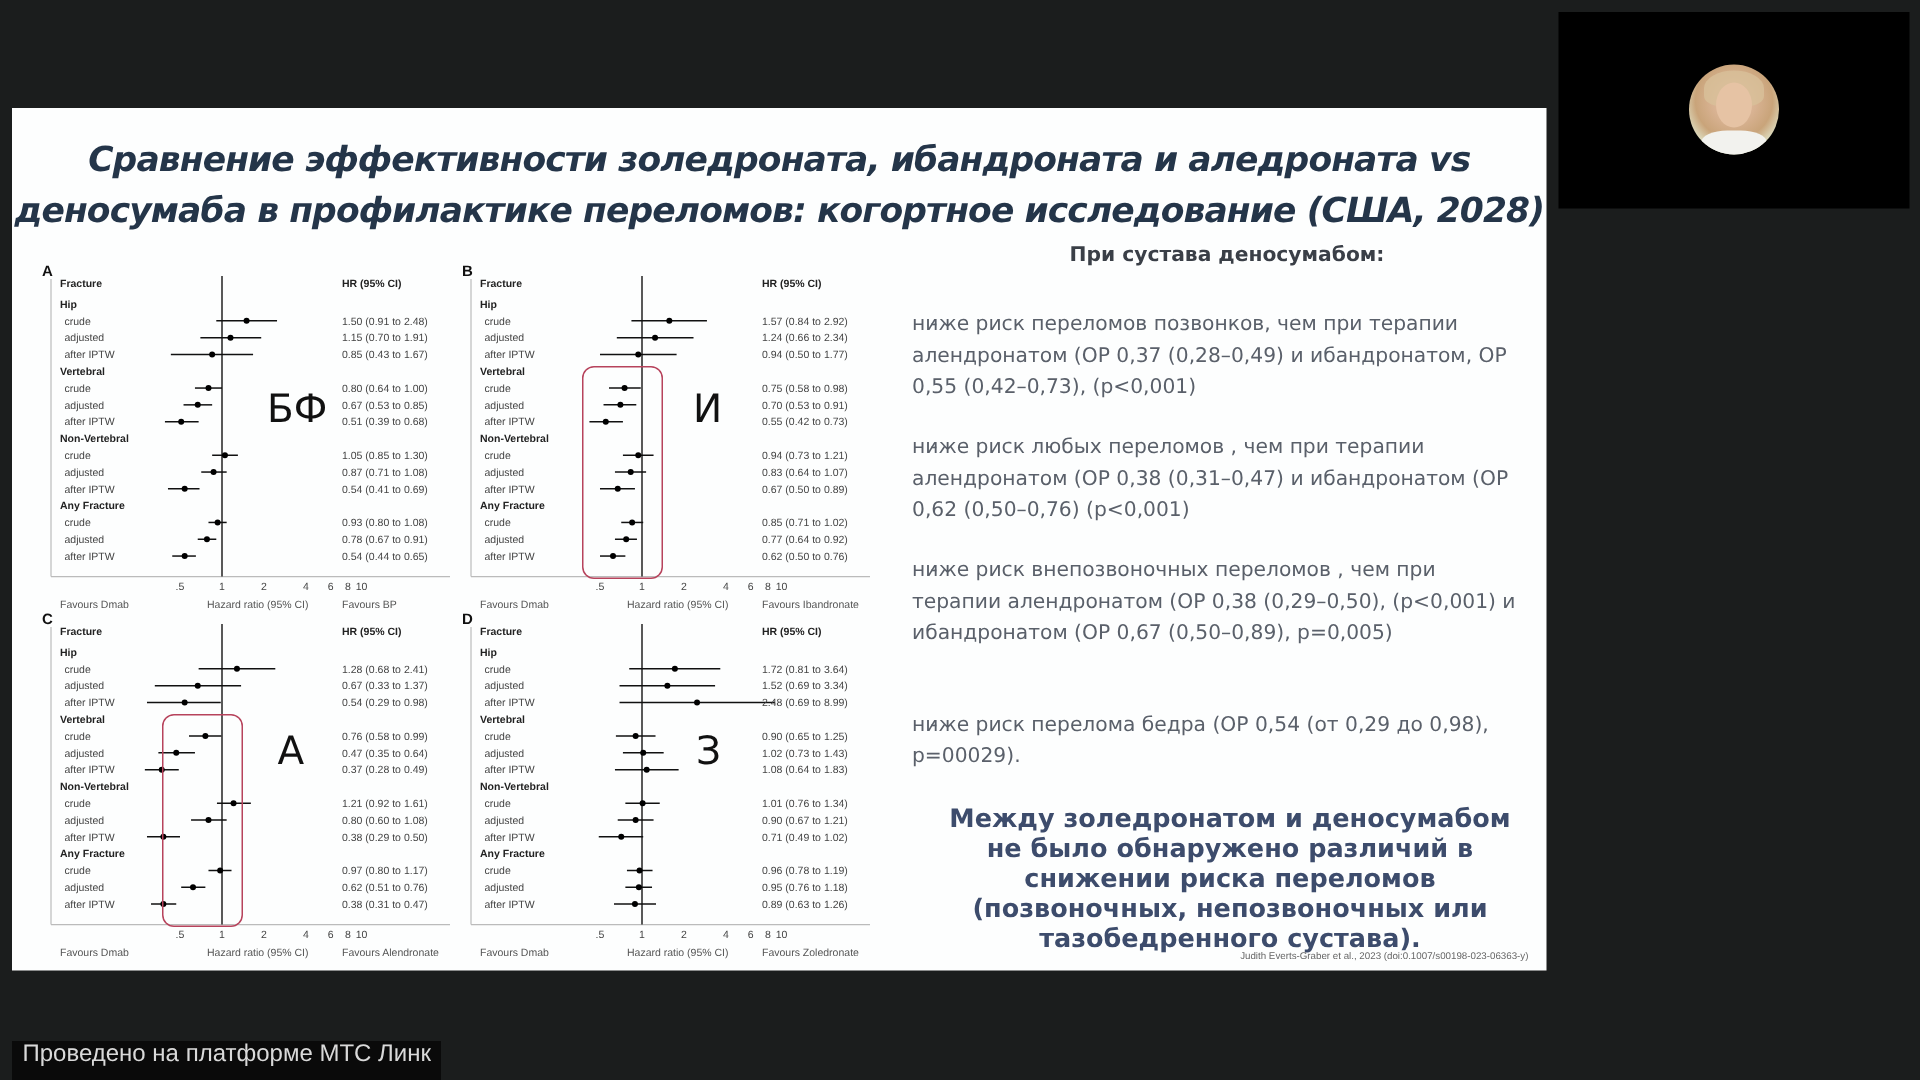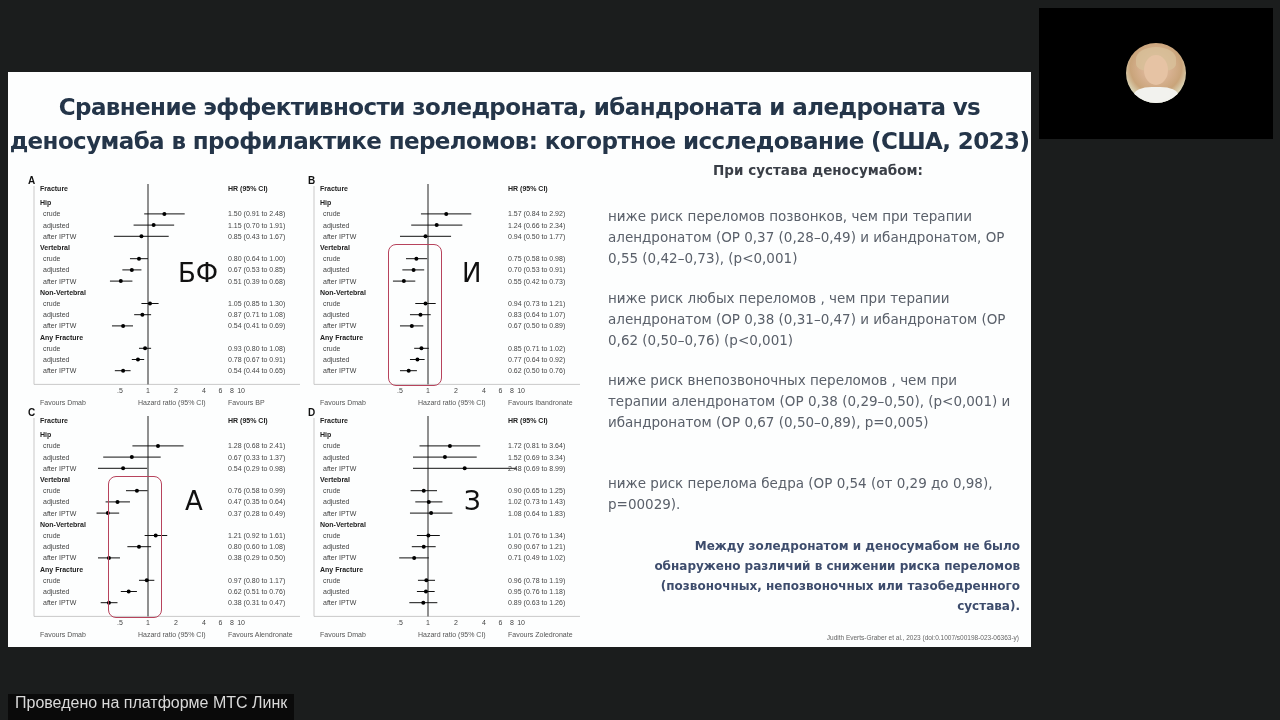--- a/index.html
+++ b/index.html
@@ -1,61 +1,61 @@
 <!DOCTYPE html>
 <html><head>
 <meta charset="utf-8">
 <style>
   * { box-sizing: border-box; margin: 0; padding: 0; }
   html, body { width: 1280px; height: 720px; overflow: hidden; background: #1b1d1d; font-family: "Liberation Sans", sans-serif; }
   #stage { position: relative; width: 1280px; height: 720px; background: #1b1d1d; }
 
   
   .slide { position: absolute; left: 8px; top: 72px; width: 1023px; height: 575px; background: #fdfefe; overflow: hidden; }
-  .slide-title { position: absolute; left: 0; top: 18px; width: 1023px; text-align: center; color: #243549; font-family: "DejaVu Sans", sans-serif; font-weight: bold; font-size: 23px; line-height: 34px; letter-spacing: -0.6px; }
+  .slide-title { position: absolute; left: 0; top: 18px; width: 1023px; text-align: center; color: #243549; font-family: "DejaVu Sans", sans-serif; font-style: italic; font-weight: bold; font-size: 23px; line-height: 34px; letter-spacing: -0.6px; }
 
   
   .panel { position: absolute; width: 280px; height: 220px; }
   .panel svg { position: absolute; left: 0; top: 0; width: 280px; height: 220px; overflow: visible; }
   .panel-letter { font-family: "Liberation Sans", sans-serif; font-weight: bold; font-size: 10px; fill: #111; }
   .row-label { font-family: "Liberation Sans", sans-serif; font-size: 7px; fill: #444; }
   .group-label { font-family: "Liberation Sans", sans-serif; font-size: 7px; font-weight: bold; fill: #222; }
   .hr-text { font-family: "Liberation Sans", sans-serif; font-size: 7px; fill: #444; }
   .axis-tick { font-family: "Liberation Sans", sans-serif; font-size: 7px; fill: #444; }
   .axis-cap { font-family: "Liberation Sans", sans-serif; font-size: 7px; fill: #555; }
   .drug-big { position: absolute; font-family: "DejaVu Sans", sans-serif; font-size: 26px; color: #111; }
   .redbox { position: absolute; border: 1.5px solid #b7435c; border-radius: 8px; }
 
   
   .right-col { position: absolute; left: 600px; top: 90px; width: 410px; color: #555c66; font-family: "DejaVu Sans", sans-serif; }
   .right-heading { position: absolute; left: 0; top: 0; width: 420px; text-align: center; font-weight: bold; font-size: 13.5px; color: #3a3f47; }
   .bullet { position: absolute; left: 0; width: 410px; font-size: 13.5px; line-height: 21px; color: #5a606a; }
   .bullet .dash { position: absolute; left: 12px; top: 0; }
   .bullet .btext { display: block; }
-  .conclusion { position: absolute; left: 12px; top: 374px; width: 400px; text-align: right; font-weight: bold; font-size: 12px; line-height: 20px; color: #3d4c6c; }
+  .conclusion { position: absolute; left: 12px; top: 374px; width: 400px; text-align: center; font-weight: bold; font-size: 17px; line-height: 20px; color: #3d4c6c; }
   .citation { position: absolute; right: 12px; bottom: 6px; font-size: 6.5px; color: #666; font-family: "Liberation Sans", sans-serif; }
 
   
   .webcam { position: absolute; left: 1039px; top: 8px; width: 234px; height: 131px; background: #000; }
   .avatar { position: absolute; left: 1126px; top: 43px; width: 60px; height: 60px; border-radius: 50%; overflow: hidden; background: radial-gradient(circle at 50% 40%, #e7c7a8 0%, #d9b393 30%, #c9a47a 55%, #dfe0c4 75%, #bfcf9c 100%); }
   .avatar .hair { position: absolute; left: 10px; top: 4px; width: 40px; height: 24px; border-radius: 50% 50% 30% 30%; background: #d8c09a; opacity: 0.8; }
   .avatar .face { position: absolute; left: 18px; top: 12px; width: 24px; height: 30px; border-radius: 50%; background: #e6c3a4; }
   .avatar .shirt { position: absolute; left: 8px; top: 44px; width: 44px; height: 20px; border-radius: 40% 40% 0 0; background: #f2f2ee; }
 
   .footer-badge { position: absolute; left: 8px; top: 694px; height: 30px; padding: 0 7px; background: #0a0a0a; color: #d9d9d9; font-family: "Liberation Sans", sans-serif; font-size: 16px; line-height: 18px; }
 </style>
 </head>
 <body>
 
 <div id="stage">
 
   <div class="slide">
     <div class="slide-title">
       <div>Сравнение эффективности золедроната, ибандроната и аледроната vs</div>
-      <div>деносумаба в профилактике переломов: когортное исследование (США, 2023)</div>
+      <div>деносумаба в профилактике переломов: когортное исследование (США, 2028)</div>
     </div>
 
     <div class="panel" id="panel-0" style="left:22px; top:104px;">
       <svg>
           <text x="-2" y="8" class="panel-letter">A</text>
           <text x="10" y="15" class="group-label">Fracture</text>
           <text x="198" y="15" class="group-label">HR (95% CI)</text>
           <line x1="4" y1="10" x2="4" y2="208.39999999999998" stroke="#bbb" stroke-width="0.8"></line>
           <line x1="4" y1="208.39999999999998" x2="270" y2="208.39999999999998" stroke="#bbb" stroke-width="0.8"></line>
           <line x1="118" y1="8" x2="118" y2="208.39999999999998" stroke="#222" stroke-width="1"></line>

